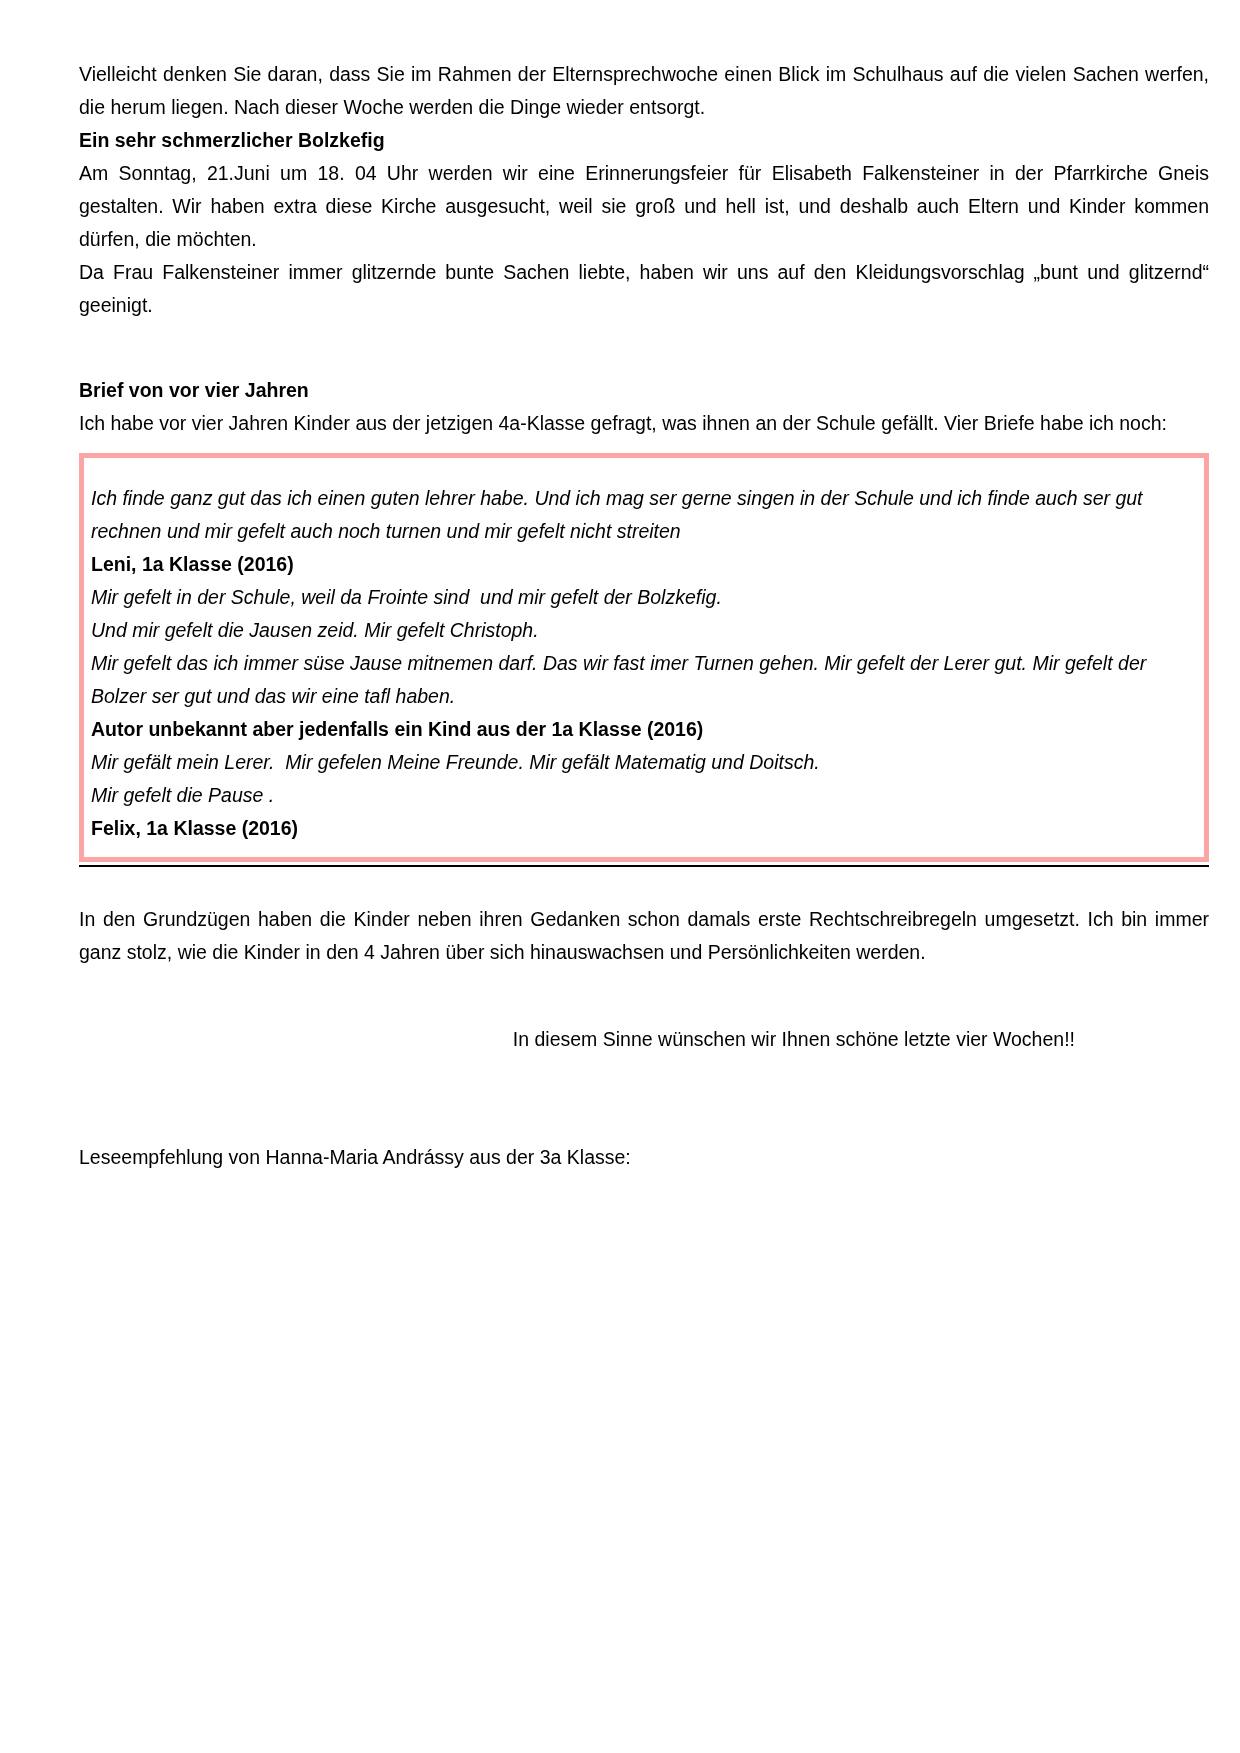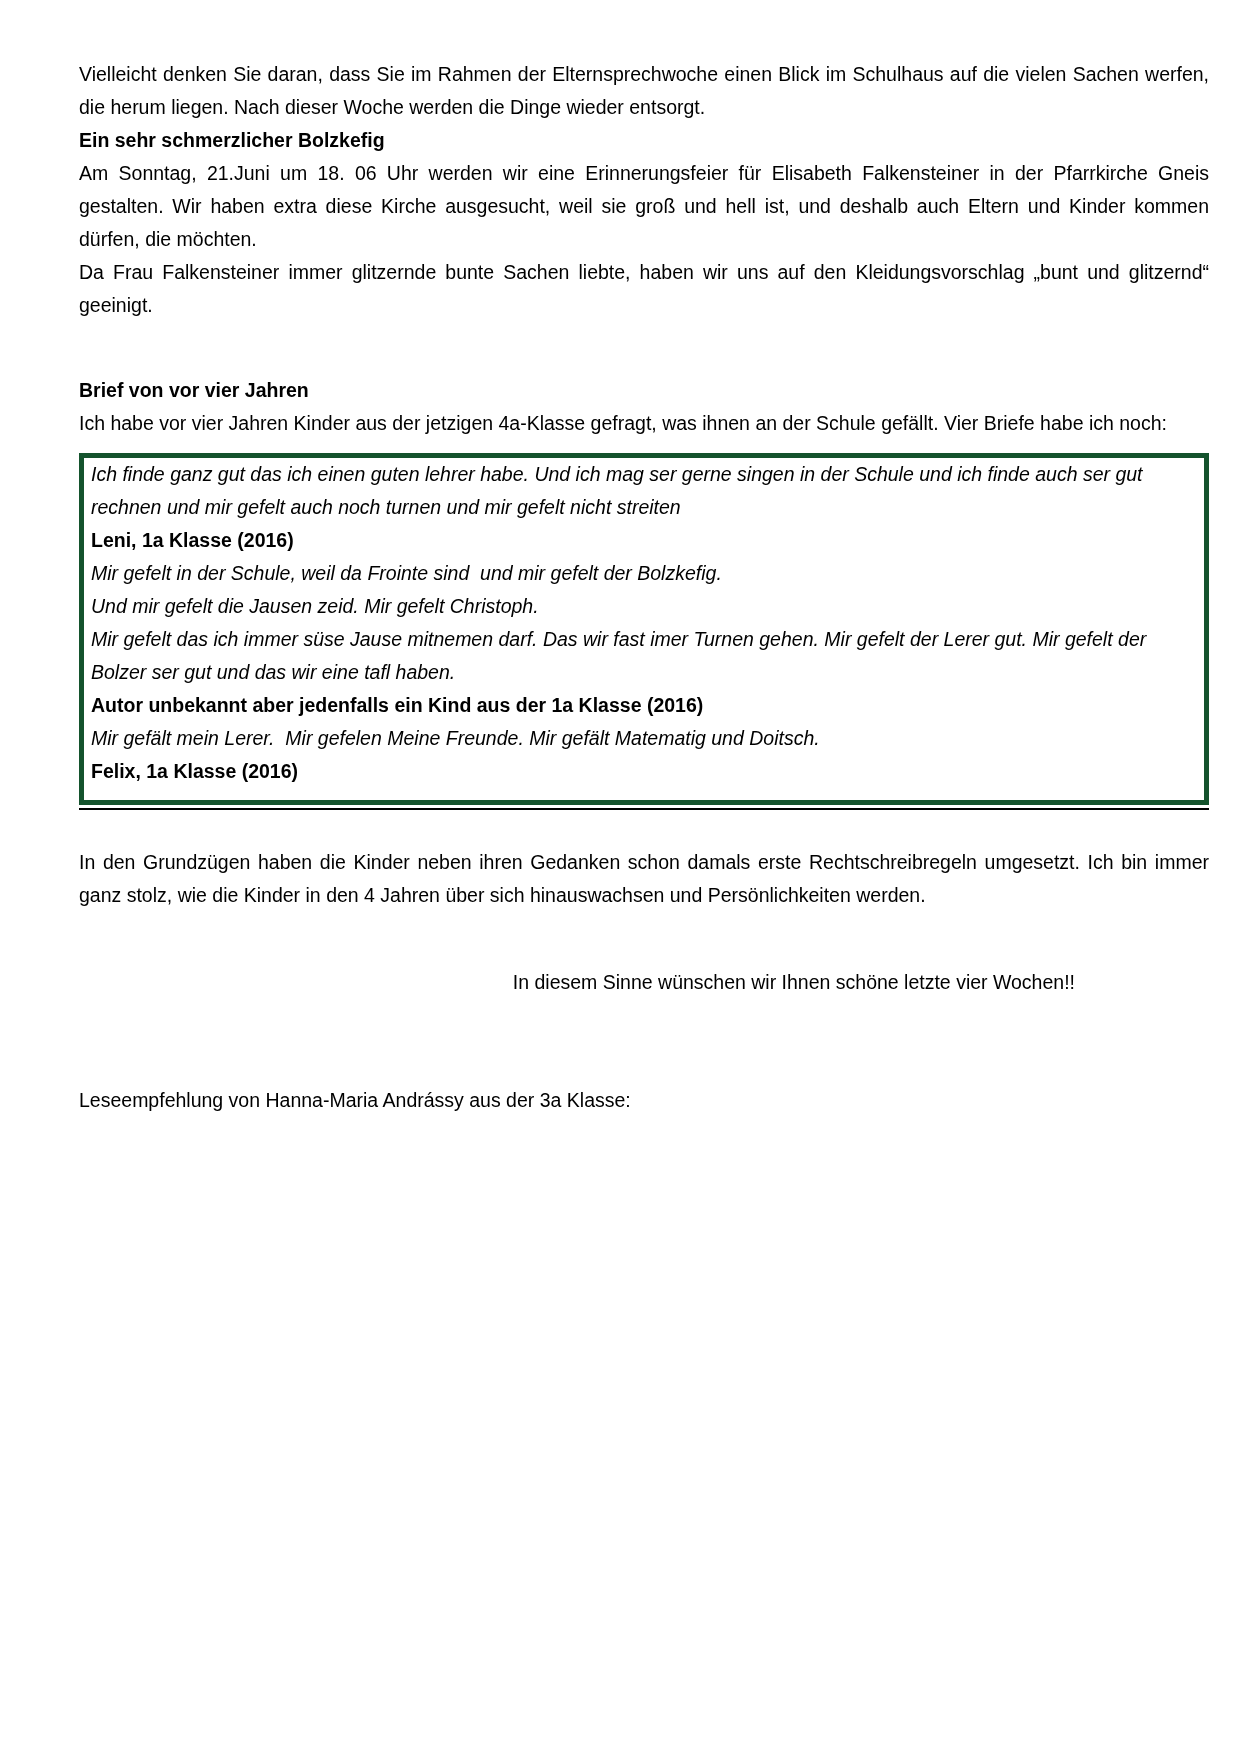--- a/index.html
+++ b/index.html
@@ -36,22 +36,22 @@
   .gap-before-letters {
     margin-top: 52px;
   }
   
   .letterbox-outer {
     margin-top: 13px;
     border-bottom: 2px solid #000000;
     padding-bottom: 3px;
   }
   .letterbox {
-    border: 5px solid #14532d;
-    padding: 0 5px 12px 7px;
+    border: 5px solid #fca5a5;
+    padding: 24px 5px 12px 7px;
   }
   .letter-line {
     font-style: italic;
     white-space: pre-wrap;
   }
   .letter-author {
     font-weight: bold;
     text-align: left;
     padding-right: 130px; 
   }
@@ -68,39 +68,40 @@
   }
 </style>
 </head>
 <body>
 
 <div class="page">
 
   <p class="just">Vielleicht denken Sie daran, dass Sie im Rahmen der Elternsprechwoche einen Blick im Schulhaus auf die vielen Sachen werfen, die herum liegen. Nach dieser Woche werden die Dinge wieder entsorgt.</p>
 
   <h3 class="section-heading">Ein sehr schmerzlicher Bolzkefig</h3>
-  <p class="just">Am Sonntag, 21.Juni um 18. 06 Uhr werden wir eine Erinnerungsfeier für Elisabeth Falkensteiner in der Pfarrkirche Gneis gestalten. Wir haben extra diese Kirche ausgesucht, weil sie groß und hell ist, und deshalb auch Eltern und Kinder kommen dürfen, die möchten.</p>
+  <p class="just">Am Sonntag, 21.Juni um 18. 04 Uhr werden wir eine Erinnerungsfeier für Elisabeth Falkensteiner in der Pfarrkirche Gneis gestalten. Wir haben extra diese Kirche ausgesucht, weil sie groß und hell ist, und deshalb auch Eltern und Kinder kommen dürfen, die möchten.</p>
   <p class="just">Da Frau Falkensteiner immer glitzernde bunte Sachen liebte, haben wir uns auf den Kleidungsvorschlag „bunt und glitzernd“ geeinigt.</p>
 
   <h3 class="section-heading gap-before-letters">Brief von vor vier Jahren</h3>
   <p class="just">Ich habe vor vier Jahren Kinder aus der jetzigen 4a-Klasse gefragt, was ihnen an der Schule gefällt. Vier Briefe habe ich noch:</p>
 
   <div class="letterbox-outer">
     <div class="letterbox">
 
       <p class="letter-line">Ich finde ganz gut das ich einen guten lehrer habe. Und ich mag ser gerne singen in der Schule und ich finde auch ser gut rechnen und mir gefelt auch noch turnen und mir gefelt nicht streiten</p>
       <p class="letter-author">Leni, 1a Klasse (2016)</p>
 
       <p class="letter-line">Mir gefelt in der Schule, weil da Frointe sind  und mir gefelt der Bolzkefig.</p>
       <p class="letter-line">Und mir gefelt die Jausen zeid. Mir gefelt Christoph.</p>
 
       <p class="letter-line">Mir gefelt das ich immer süse Jause mitnemen darf. Das wir fast imer Turnen gehen. Mir gefelt der Lerer gut. Mir gefelt der Bolzer ser gut und das wir eine tafl haben.</p>
       <p class="letter-author">Autor unbekannt aber jedenfalls ein Kind aus der 1a Klasse (2016)</p>
 
       <p class="letter-line">Mir gefält mein Lerer.  Mir gefelen Meine Freunde. Mir gefält Matematig und Doitsch.</p>
+      <p class="letter-line">Mir gefelt die Pause .</p>
       <p class="letter-author">Felix, 1a Klasse (2016)</p>
 
     </div>
   </div>
 
   <p class="just closing-paragraph">In den Grundzügen haben die Kinder neben ihren Gedanken schon damals erste Rechtschreibregeln umgesetzt. Ich bin immer ganz stolz, wie die Kinder in den 4 Jahren über sich hinauswachsen und Persönlichkeiten werden.</p>
 
   <p class="wish-line">In diesem Sinne wünschen wir Ihnen schöne letzte vier Wochen!!</p>
 
   <p class="recommendation-line">Leseempfehlung von Hanna-Maria Andrássy aus der 3a Klasse:</p>

